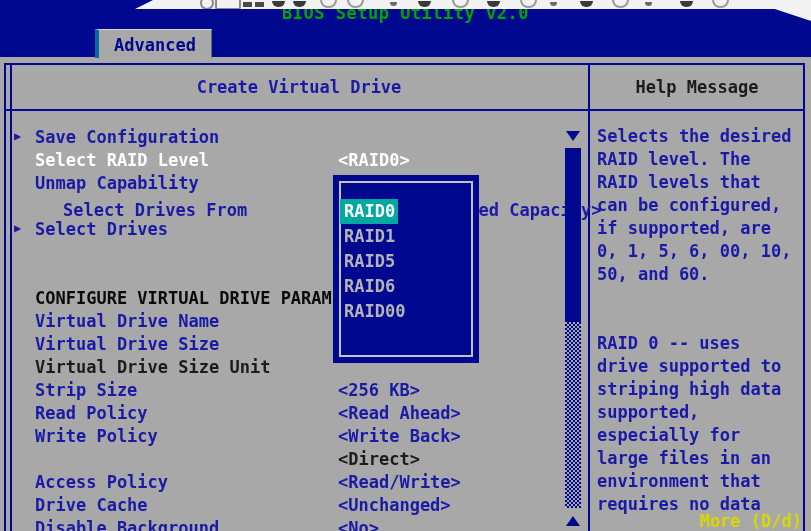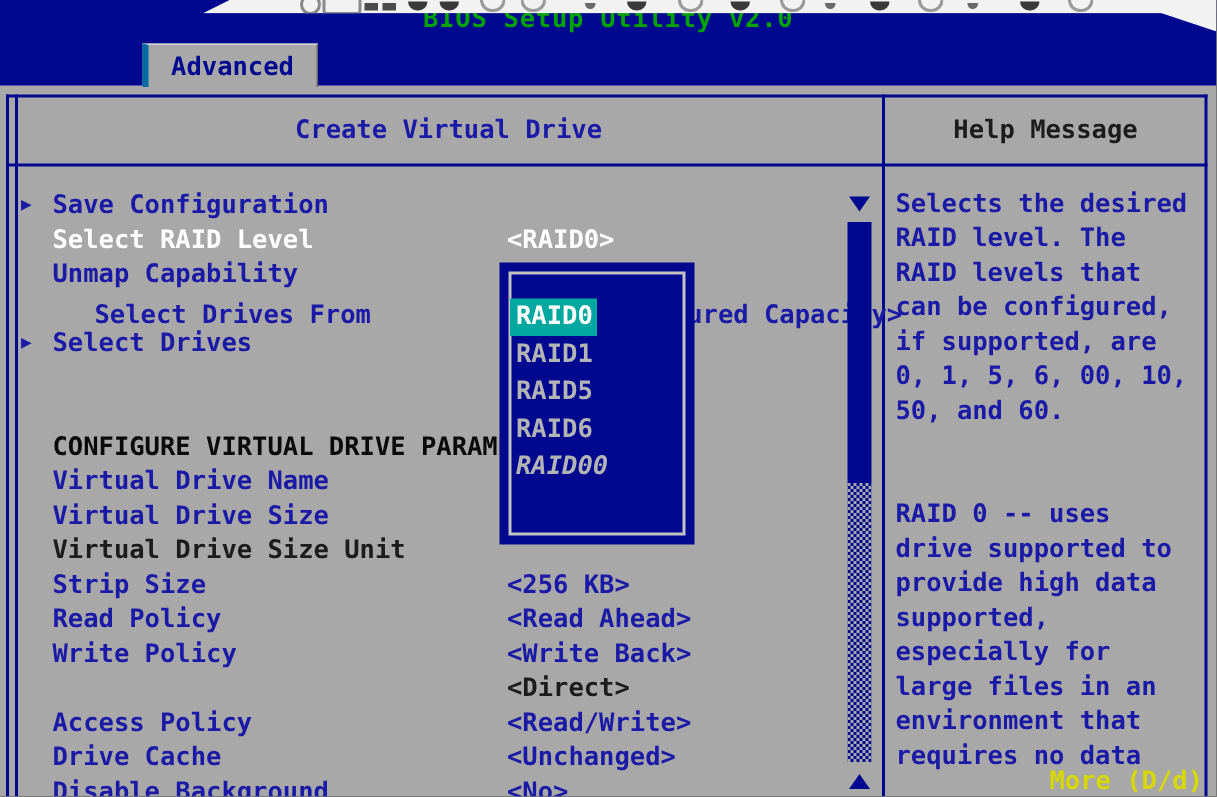--- a/index.html
+++ b/index.html
@@ -47,21 +47,21 @@
   .scroll-thumb{position:absolute;left:565px;top:148px;width:16px;height:174px;background:var(--navy);}
   .scroll-dither{position:absolute;left:565px;top:322px;width:16px;height:186px;
     background:repeating-conic-gradient(var(--navy) 0% 25%, var(--gray) 0% 50%);background-size:4px 4px;}
   .tri{width:0;height:0;position:absolute;}
   .tri-down{left:566px;top:131px;border-left:7px solid transparent;border-right:7px solid transparent;border-top:10px solid var(--navy);}
   .tri-up{left:566px;top:516px;border-left:7px solid transparent;border-right:7px solid transparent;border-bottom:10px solid var(--navy);}
   
   .help-line{position:absolute;left:597px;width:210px;height:23px;color:var(--blue);white-space:pre;}
   .more-label{position:absolute;left:590px;top:513px;width:212px;text-align:right;color:var(--yellow);padding-right:6px;}
   
-  .popup{position:absolute;left:333px;top:175px;width:130px;height:188px;background:var(--navy);z-index:5;}
+  .popup{position:absolute;left:333px;top:175px;width:146px;height:188px;background:var(--navy);z-index:5;}
   .popup .inner{position:absolute;left:6px;top:6px;right:6px;bottom:6px;border:2px solid #c2c2c2;}
   .pitem{position:absolute;left:7px;width:112px;height:25px;line-height:25px;color:var(--pitem);padding-left:4px;}
   .pitem.selected{background:var(--teal);color:#ffffff;width:54px;}
 </style>
 </head>
 <body>
 
 <div class="screen" style="--gray: #a8a8a8; --navy: #000890; --blue: #1a1aa6; --green: #00a400; --yellow: #d8d800; --teal: #00a8a0; --dark: #1c1c1c; --pitem: #b4b4b4; --strip: #f2f2f2;">
 
   <div class="topband">
@@ -159,36 +159,36 @@
       <div class="help-line" style="top: 151px;">RAID level. The</div>
       <div class="help-line" style="top: 174px;">RAID levels that</div>
       <div class="help-line" style="top: 197px;">can be configured,</div>
       <div class="help-line" style="top: 220px;">if supported, are</div>
       <div class="help-line" style="top: 243px;">0, 1, 5, 6, 00, 10,</div>
       <div class="help-line" style="top: 266px;">50, and 60.</div>
       <div class="help-line" style="top: 289px;"></div>
       <div class="help-line" style="top: 312px;"></div>
       <div class="help-line" style="top: 335px;">RAID 0 -- uses</div>
       <div class="help-line" style="top: 358px;">drive supported to</div>
-      <div class="help-line" style="top: 381px;">provide high data</div>
+      <div class="help-line" style="top: 381px;">striping high data</div>
       <div class="help-line" style="top: 404px;">supported,</div>
       <div class="help-line" style="top: 427px;">especially for</div>
       <div class="help-line" style="top: 450px;">large files in an</div>
       <div class="help-line" style="top: 473px;">environment that</div>
       <div class="help-line" style="top: 496px;">requires no data</div>
     </div>
   <div class="more-label">More (D/d)</div>
 
   <div class="popup" id="popup">
     <div class="inner"></div>
   <div class="pitem selected" style="top: 24px;">RAID0</div>
       <div class="pitem" style="top: 49px;">RAID1</div>
       <div class="pitem" style="top: 74px;">RAID5</div>
       <div class="pitem" style="top: 99px;">RAID6</div>
-      <div class="pitem" style="top: 124px; font-style: italic;">RAID00</div>
+      <div class="pitem" style="top: 124px;">RAID00</div>
     </div>
 
   <div class="white-strip">
     <div class="frag frag-circle" style="left:85px;"></div>
     <div class="frag frag-rect" style="left:100px;"></div>
     <div class="frag frag-bar" style="left:128px;"></div>
     <div class="frag frag-bar" style="left:140px;"></div>
     <div class="frag frag-oval" style="left:157px;"></div>
     <div class="frag frag-oval" style="left:178px;"></div>
     <div class="frag frag-arc" style="left:205px;"></div>

